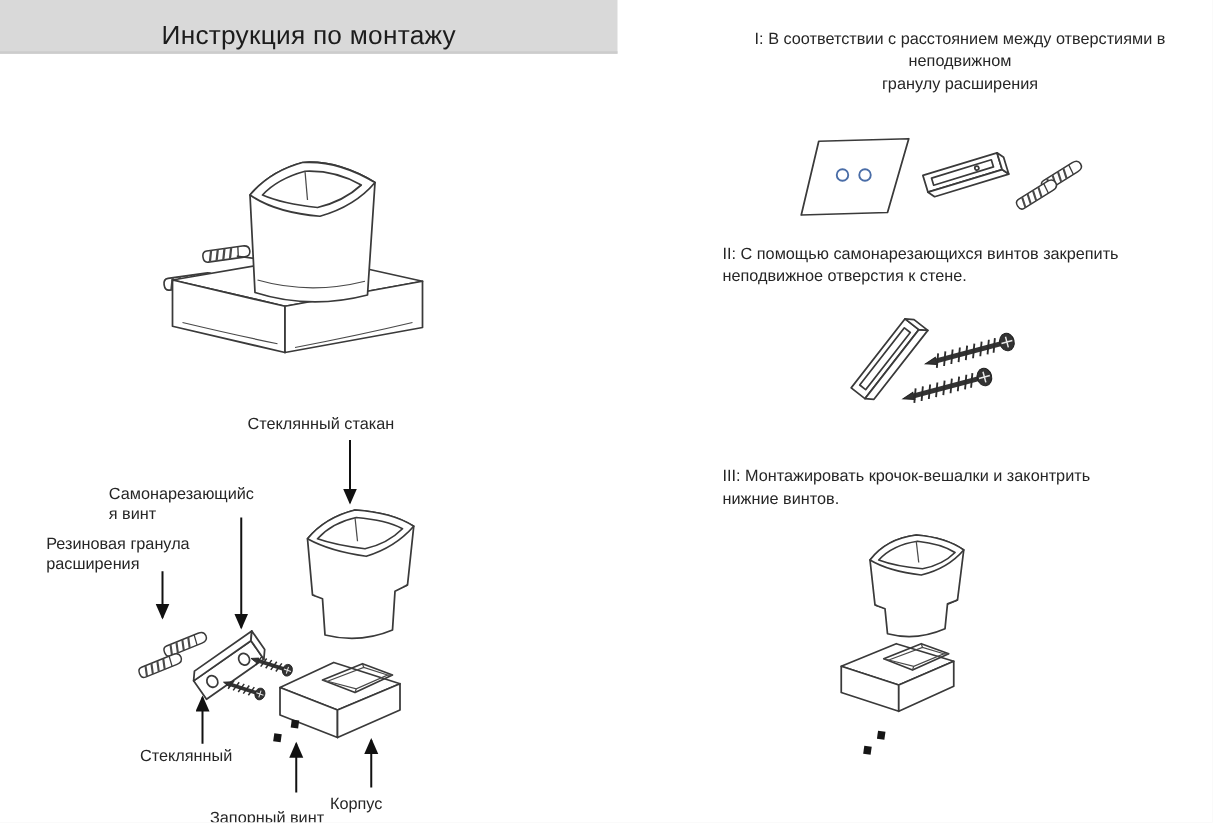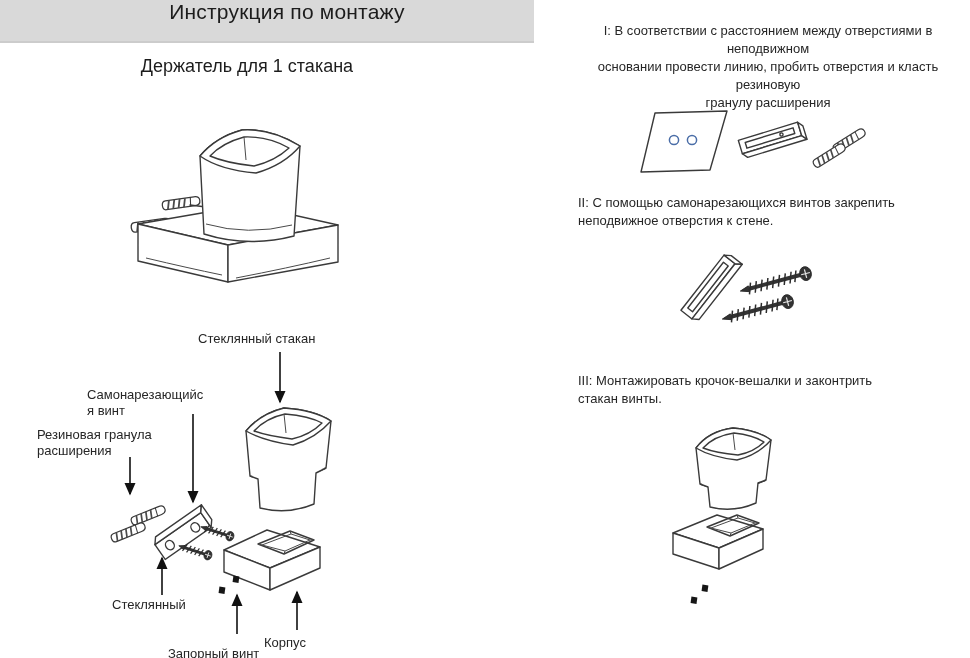--- a/index.html
+++ b/index.html
@@ -4,21 +4,21 @@
 <style>
   html,body { margin:0; padding:0; background:#fff; }
   .page {
     position:relative; width:970px; height:658px; background:#ffffff;
     font-family:"Liberation Sans", sans-serif; color:#262626; overflow:hidden;
     outline:1px solid #ececec;
   }
   .header-bar {
     position:absolute; left:0; top:0; width:494px; height:41px;
     background:#d9d9d9; border-bottom:2px solid #cccccc;
-    display:flex; align-items:flex-start; justify-content:center;padding-left:40px;
+    display:flex; align-items:flex-end; justify-content:center;
   }
   .header-title { font-size:21px; color:#1c1c1c; letter-spacing:0.2px; }
   .subtitle {
     position:absolute; left:0; top:56px; width:494px; text-align:center;
     font-size:18px; color:#1c1c1c;
   }
   .fig { position:absolute; }
   .lbl { position:absolute; font-size:13px; line-height:16px; color:#262626; }
   .lbl.center { text-align:left; }
   .step-text { position:absolute; font-size:13px; line-height:18px; color:#262626; }
@@ -62,21 +62,20 @@
         <path d="M -27 -5.5 L -31 5.5 M -21 -5.5 L -25 5.5 M -15 -5.5 L -19 5.5 M -9 -5.5 L -13 5.5 M -3 -5.5 L -7 5.5 M 3 -5.5 L -1 5.5 M 9 -5.5 L 5 5.5 M 15 -5.5 L 11 5.5 M 20 -5.5 L 16 5.5" stroke="#2c2c2c" stroke-width="1.5" fill="none"></path>
         <ellipse cx="28.5" cy="0" rx="5.8" ry="7" class="dkfill"></ellipse>
         <path d="M 24 0 L 33 0 M 28.5 -4.4 L 28.5 4.4" stroke="#e8e8e8" stroke-width="1.2" fill="none"></path>
       </g>
     </defs>
   </svg>
 
   <div class="header-bar">
     <div class="header-title">Инструкция по монтажу</div>
   </div>
-  <div class="subtitle">Держатель для 1 стакана</div>
 
   <svg class="fig" style="left:118px; top:112px;" width="250" height="195" viewBox="0 0 250 195">
 
     <g>
       <use href="#dowel" transform="translate(64,91) rotate(-8) scale(0.9)"></use>
       <use href="#dowel" transform="translate(34,113) rotate(-8) scale(0.95)"></use>
       <line x1="72" y1="93" x2="96" y2="96" class="ln"></line>
       <line x1="44" y1="114" x2="70" y2="118" class="ln"></line>
     </g>
 
@@ -165,21 +164,20 @@
   </div>
   <div class="lbl center" style="left:168px; top:630px; width:140px;margin-top:16px;">
     <div>Запорный винт</div>
   </div>
   <div class="lbl center" style="left:264px; top:635px; width:80px;">
     <div>Корпус</div>
   </div>
 
   <div class="step-text center" style="left:572px; top:22px; width:392px;">
     <div>I: В соответствии с расстоянием между отверстиями в неподвижном</div>
-    <div>основании провести линию, пробить отверстия и класть резиновую</div>
     <div>гранулу расширения</div>
   </div>
 
   <svg class="fig" style="left:628px; top:100px;" width="250" height="95" viewBox="0 0 250 95">
     <g>
       <path class="fw" d="M 27 13 L 99 11 L 82 70 L 13 72 Z"></path>
       <circle cx="46" cy="40" r="4.6" fill="none" stroke-width="1.5" stroke="#4a6da7"></circle>
       <circle cx="64" cy="40" r="4.6" fill="none" stroke-width="1.5" stroke="#4a6da7"></circle>
     </g>
     <g transform="translate(142,38) rotate(-17)">
@@ -208,21 +206,21 @@
       <path class="ln" d="M -29 -3 L 29 -3 L 29 3 L -29 3 Z"></path>
     </g>
     <g>
       <use href="#screwL" transform="translate(108,39) rotate(-15)"></use>
       <use href="#screwL" transform="translate(90,67) rotate(-15)"></use>
     </g>
   </svg>
 
   <div class="step-text" style="left:578px; top:372px; width:380px;">
     <div>III: Монтажировать крочок-вешалки и законтрить</div>
-    <div>стакан винты.</div>
+    <div>нижние винтов.</div>
   </div>
 
   <svg class="fig" style="left:655px; top:408px;" width="200" height="215" viewBox="0 0 200 215">
     <g>
       <path class="fw" d="M 41 40 Q 54 23 78 20 Q 102 22 116 32 L 111 72 Q 78 88 45 76 Z"></path>
       <path class="fw" d="M 41 40 Q 54 23 78 20 Q 102 22 116 32 Q 103 47 82 52 Q 56 49 41 40 Z"></path>
       <path class="ln" d="M 48 40 Q 59 28 79 25 Q 98 27 109 34 Q 99 44 83 47 Q 61 45 48 40 Z"></path>
       <path class="thin" d="M 78 25 L 80 42"></path>
       <path class="fw" d="M 45 76 L 53 79 L 55 99 Q 78 105 101 95 L 103 75 L 111 72"></path>
     </g>

